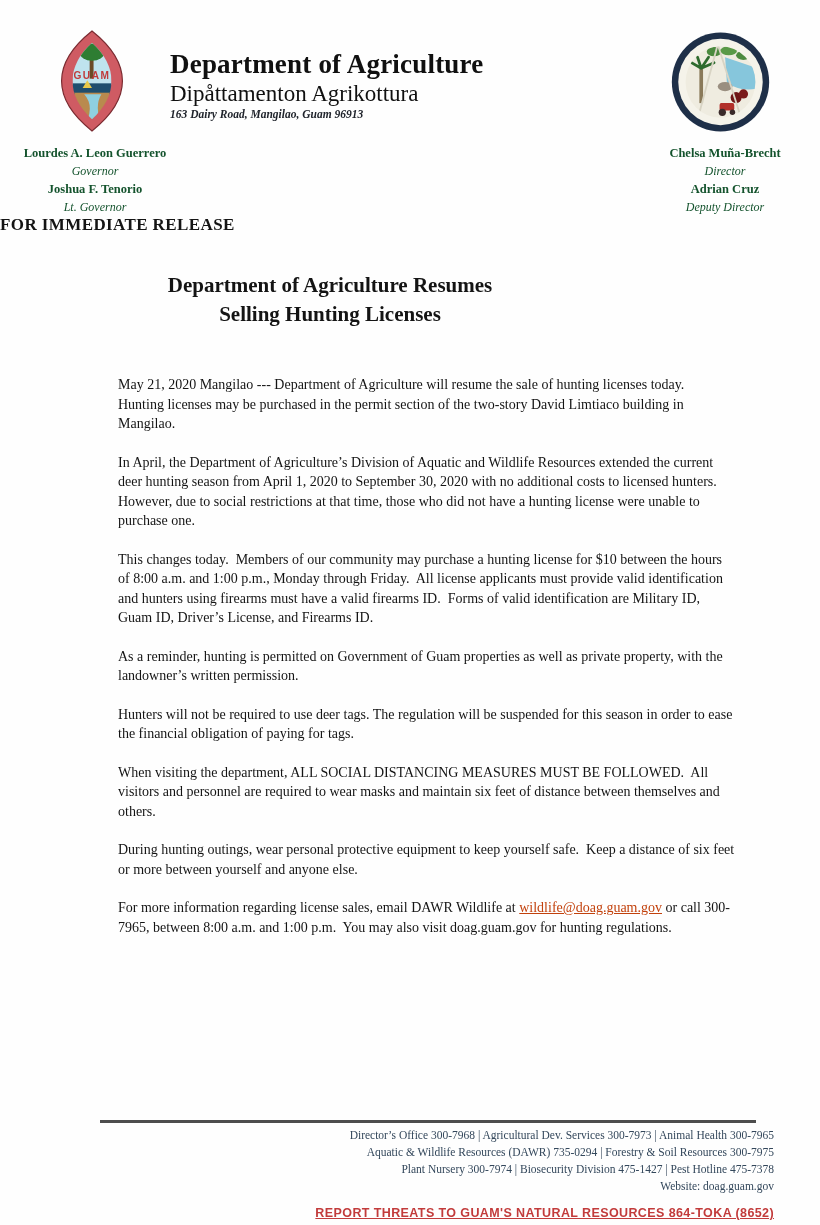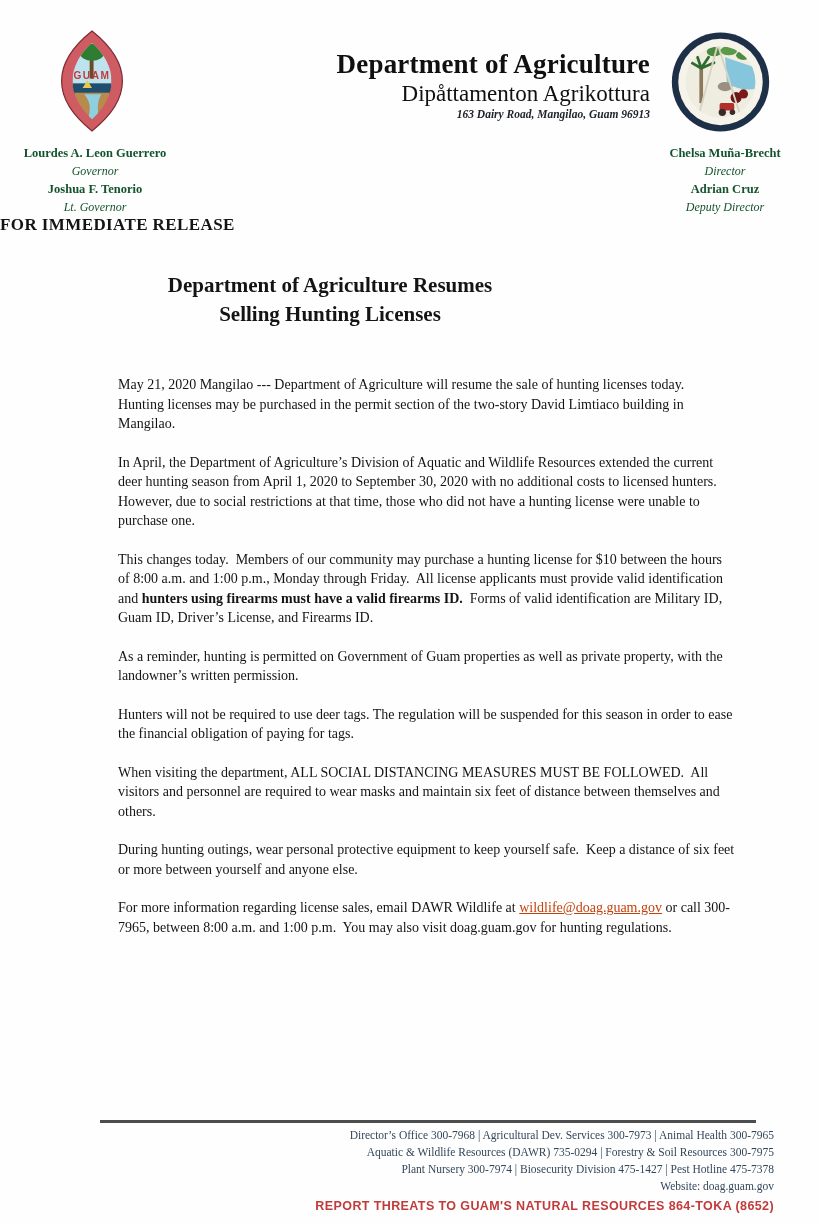--- a/index.html
+++ b/index.html
@@ -9,40 +9,40 @@
   }
   
   .seal{position:absolute;}
   .seal-left{left:53px;top:25px;width:78px;height:112px;}
   .seal-right{left:670px;top:30px;width:101px;height:104px;}
   .officials{position:absolute;text-align:center;color:#14532d;}
   .officials-left{left:5px;top:144px;width:180px;}
   .officials-right{left:645px;top:144px;width:160px;}
   .official-name{font-weight:bold;font-size:12.5px;line-height:18px;}
   .official-role{font-style:italic;font-size:12px;line-height:18px;}
-  .masthead{position:absolute;left:170px;top:48px;width:480px;text-align:right;color:#101010;}
+  .masthead{position:absolute;left:170px;top:48px;width:480px;text-align:left;color:#101010;}
   .masthead-title{font-weight:bold;font-size:27px;line-height:32px;letter-spacing:.2px;}
   .masthead-subtitle{font-size:23px;line-height:27px;}
   .masthead-address{font-weight:bold;font-style:italic;font-size:11.5px;line-height:15px;color:#20242c;}
   
   .banner{position:absolute;left:0;top:215px;width:708px;
           font-weight:bold;font-size:17px;letter-spacing:.4px;}
   .headline{position:absolute;left:0;top:271px;width:660px;text-align:center;
             font-weight:bold;font-size:21px;line-height:29px;}
   
   .body-copy{position:absolute;left:118px;top:375px;width:618px;}
   .body-copy p{margin:0 0 19px 0;font-size:14px;line-height:19.5px;white-space:pre-wrap;}
-  .body-copy strong{font-weight:bold;}
+  .body-copy strong{font-weight:normal;}
   .email-link{color:#c2410c;text-decoration:underline;cursor:pointer;}
   
   .footer-rule{position:absolute;left:100px;top:1120px;width:656px;height:3px;background:#4d4d4d;}
   .footer{position:absolute;left:82px;top:1127px;width:692px;text-align:right;
           color:#33475b;font-size:11.5px;line-height:17px;}
   .footer-alert{font-family:"Liberation Sans", sans-serif;font-weight:bold;
-                font-size:12.5px;color:#c23b3b;letter-spacing:.4px;margin-top:3px;}
+                font-size:12.5px;color:#c23b3b;letter-spacing:.4px;margin-top:10px;text-decoration:underline;}
 </style>
 </head>
 <body>
 
 <div class="page">
 
   <svg class="seal seal-left" viewBox="0 0 100 130" xmlns="http://www.w3.org/2000/svg">
     <path d="M50,1 Q89,32 89,65 Q89,98 50,129 Q11,98 11,65 Q11,32 50,1 Z" fill="#cf5b63" stroke="#7a2a30" stroke-width="1.5"></path>
     <clipPath id="guamInner">
       <path d="M50,16 Q75,39 75,65 Q75,91 50,114 Q25,91 25,65 Q25,39 50,16 Z"></path>

